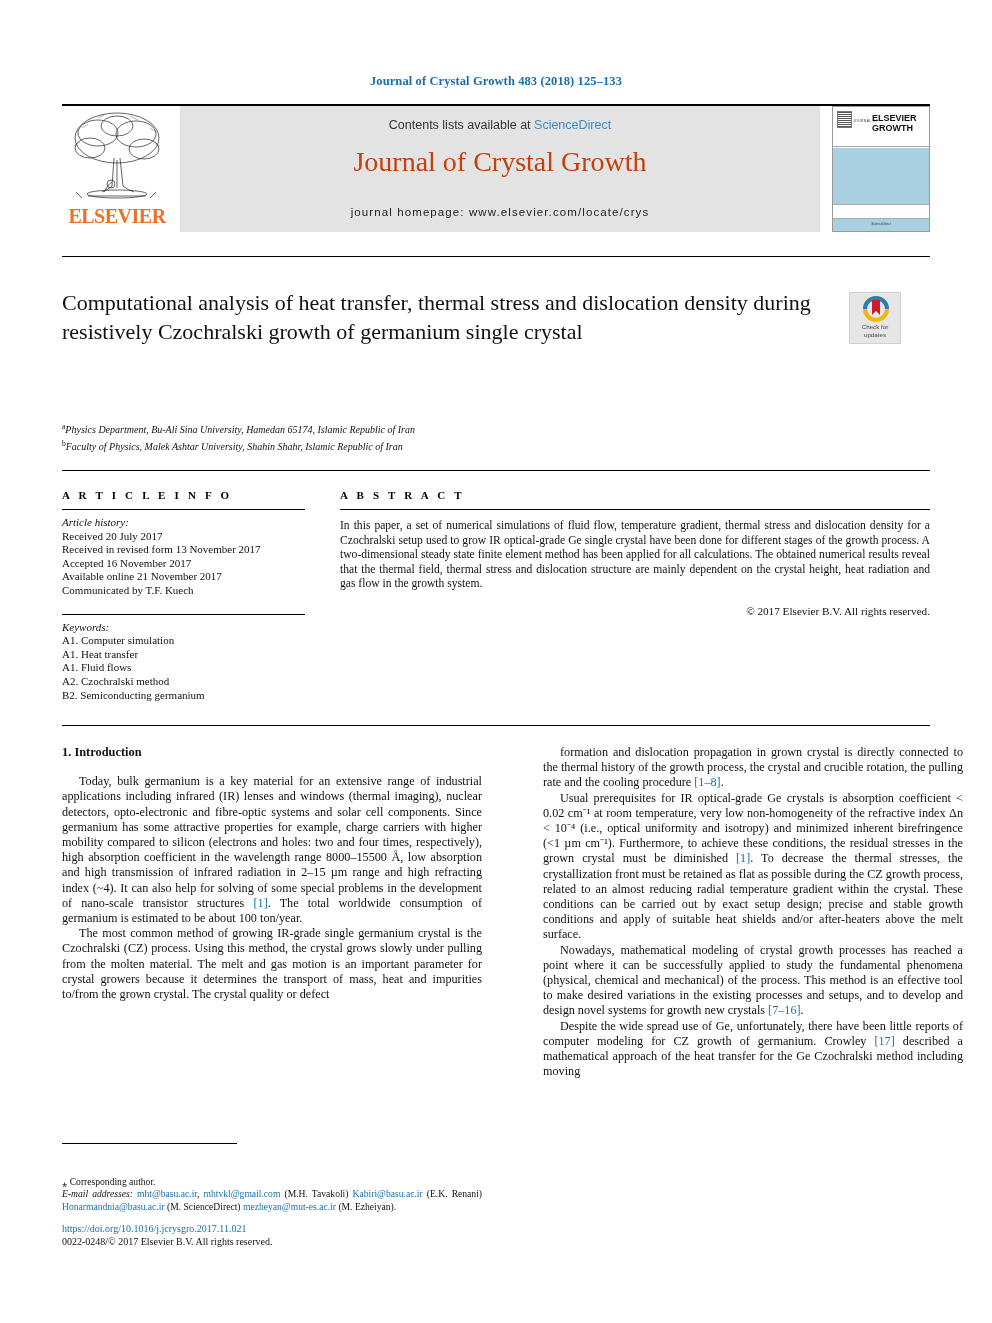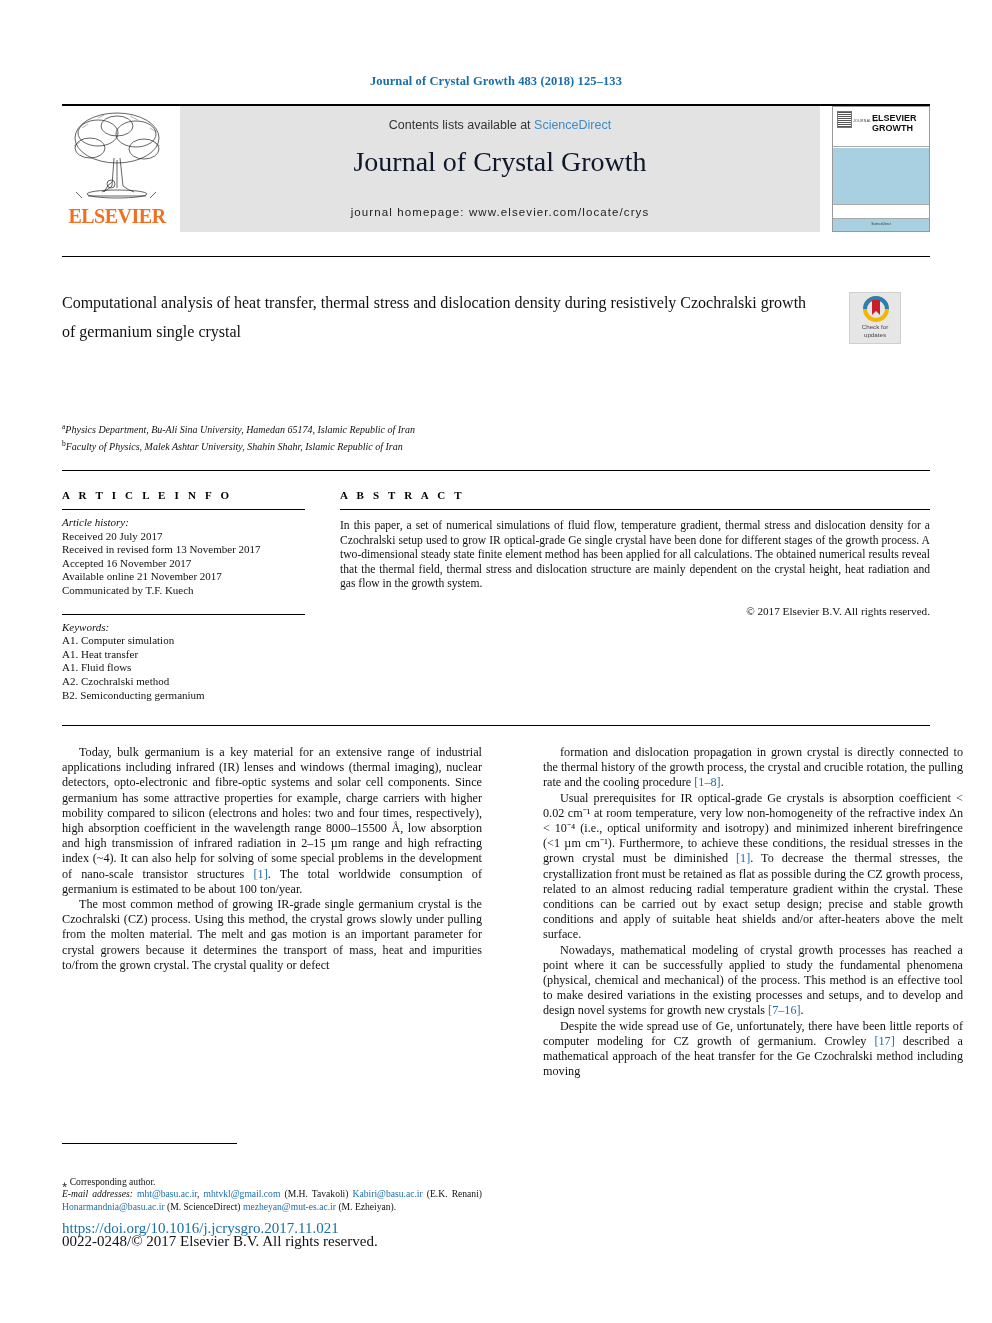--- a/index.html
+++ b/index.html
@@ -91,21 +91,21 @@
   .contents-line .sd {
     color: #3f8bc4;
   }
   .journal-name {
     position: absolute;
     left: 0; top: 40px;
     width: 640px;
     text-align: center;
     font-family: "Liberation Serif", serif;
     font-size: 28px;
-    color: #0f172a;
+    color: #c2410c;
   }
   .homepage-line {
     position: absolute;
     left: 0; top: 100px;
     width: 640px;
     text-align: center;
     font-family: "Liberation Sans", sans-serif;
     font-size: 11.5px;
     letter-spacing: 1.1px;
     color: #222222;
@@ -195,21 +195,21 @@
     left: 62px; top: 256px;
     width: 868px;
     height: 1px;
     background: #000;
   }
   .article-title {
     position: absolute;
     left: 62px; top: 288px;
     width: 760px;
     font-family: "Liberation Serif", serif;
-    font-size: 16px;
+    font-size: 22px;
     line-height: 29px;
     color: #111;
   }
   .crossmark {
     position: absolute;
     left: 849px; top: 292px;
     width: 52px;
     height: 52px;
     background: #e6e6e6;
     border: 1px solid #cfcfcf;
@@ -378,21 +378,21 @@
     color: #1a6ea8;
   }
   .footnote .it {
     font-style: italic;
   }
   .doi-block {
     position: absolute;
     left: 62px; top: 1222px;
     width: 420px;
     font-family: "Liberation Serif", serif;
-    font-size: 15px;
+    font-size: 10px;
     line-height: 13px;
     color: #111;
   }
   .doi-link {
     color: #1a6ea8;
   }
 </style>
 </head>
 <body>
 
@@ -502,20 +502,21 @@
   <div class="abs-col">
     <div class="colhead">A B S T R A C T</div>
     <div class="abs-hr"></div>
     <div class="abs-text">In this paper, a set of numerical simulations of fluid flow, temperature gradient, thermal stress and dislocation density for a Czochralski setup used to grow IR optical-grade Ge single crystal have been done for different stages of the growth process. A two-dimensional steady state finite element method has been applied for all calculations. The obtained numerical results reveal that the thermal field, thermal stress and dislocation structure are mainly dependent on the crystal height, heat radiation and gas flow in the growth system.</div>
     <div class="abs-copy">© 2017 Elsevier B.V. All rights reserved.</div>
   </div>
 
   <div class="info-rule-bottom"></div>
 
   <div class="body-col col-left">
+    <div class="sec-head">1. Introduction</div>
     <p>Today, bulk germanium is a key material for an extensive range of industrial applications including infrared (IR) lenses and windows (thermal imaging), nuclear detectors, opto-electronic and fibre-optic systems and solar cell components. Since germanium has some attractive properties for example, charge carriers with higher mobility compared to silicon (electrons and holes: two and four times, respectively), high absorption coefficient in the wavelength range 8000–15500 Å, low absorption and high transmission of infrared radiation in 2–15 µm range and high refracting index (~4). It can also help for solving of some special problems in the development of nano-scale transistor structures <span class="ref">[1]</span>. The total worldwide consumption of germanium is estimated to be about 100 ton/year.</p>
     <p>The most common method of growing IR-grade single germanium crystal is the Czochralski (CZ) process. Using this method, the crystal grows slowly under pulling from the molten material. The melt and gas motion is an important parameter for crystal growers because it determines the transport of mass, heat and impurities to/from the grown crystal. The crystal quality or defect</p>
   </div>
 
   <div class="body-col col-right">
     <p>formation and dislocation propagation in grown crystal is directly connected to the thermal history of the growth process, the crystal and crucible rotation, the pulling rate and the cooling procedure <span class="ref">[1–8]</span>.</p>
     <p>Usual prerequisites for IR optical-grade Ge crystals is absorption coefficient &lt; 0.02 cm⁻¹ at room temperature, very low non-homogeneity of the refractive index Δn &lt; 10⁻⁴ (i.e., optical uniformity and isotropy) and minimized inherent birefringence (&lt;1 µm cm⁻¹). Furthermore, to achieve these conditions, the residual stresses in the grown crystal must be diminished <span class="ref">[1]</span>. To decrease the thermal stresses, the crystallization front must be retained as flat as possible during the CZ growth process, related to an almost reducing radial temperature gradient within the crystal. These conditions can be carried out by exact setup design; precise and stable growth conditions and apply of suitable heat shields and/or after-heaters above the melt surface.</p>
     <p>Nowadays, mathematical modeling of crystal growth processes has reached a point where it can be successfully applied to study the fundamental phenomena (physical, chemical and mechanical) of the process. This method is an effective tool to make desired variations in the existing processes and setups, and to develop and design novel systems for growth new crystals <span class="ref">[7–16]</span>.</p>
     <p>Despite the wide spread use of Ge, unfortunately, there have been little reports of computer modeling for CZ growth of germanium. Crowley <span class="ref">[17]</span> described a mathematical approach of the heat transfer for the Ge Czochralski method including moving</p>
   </div>

